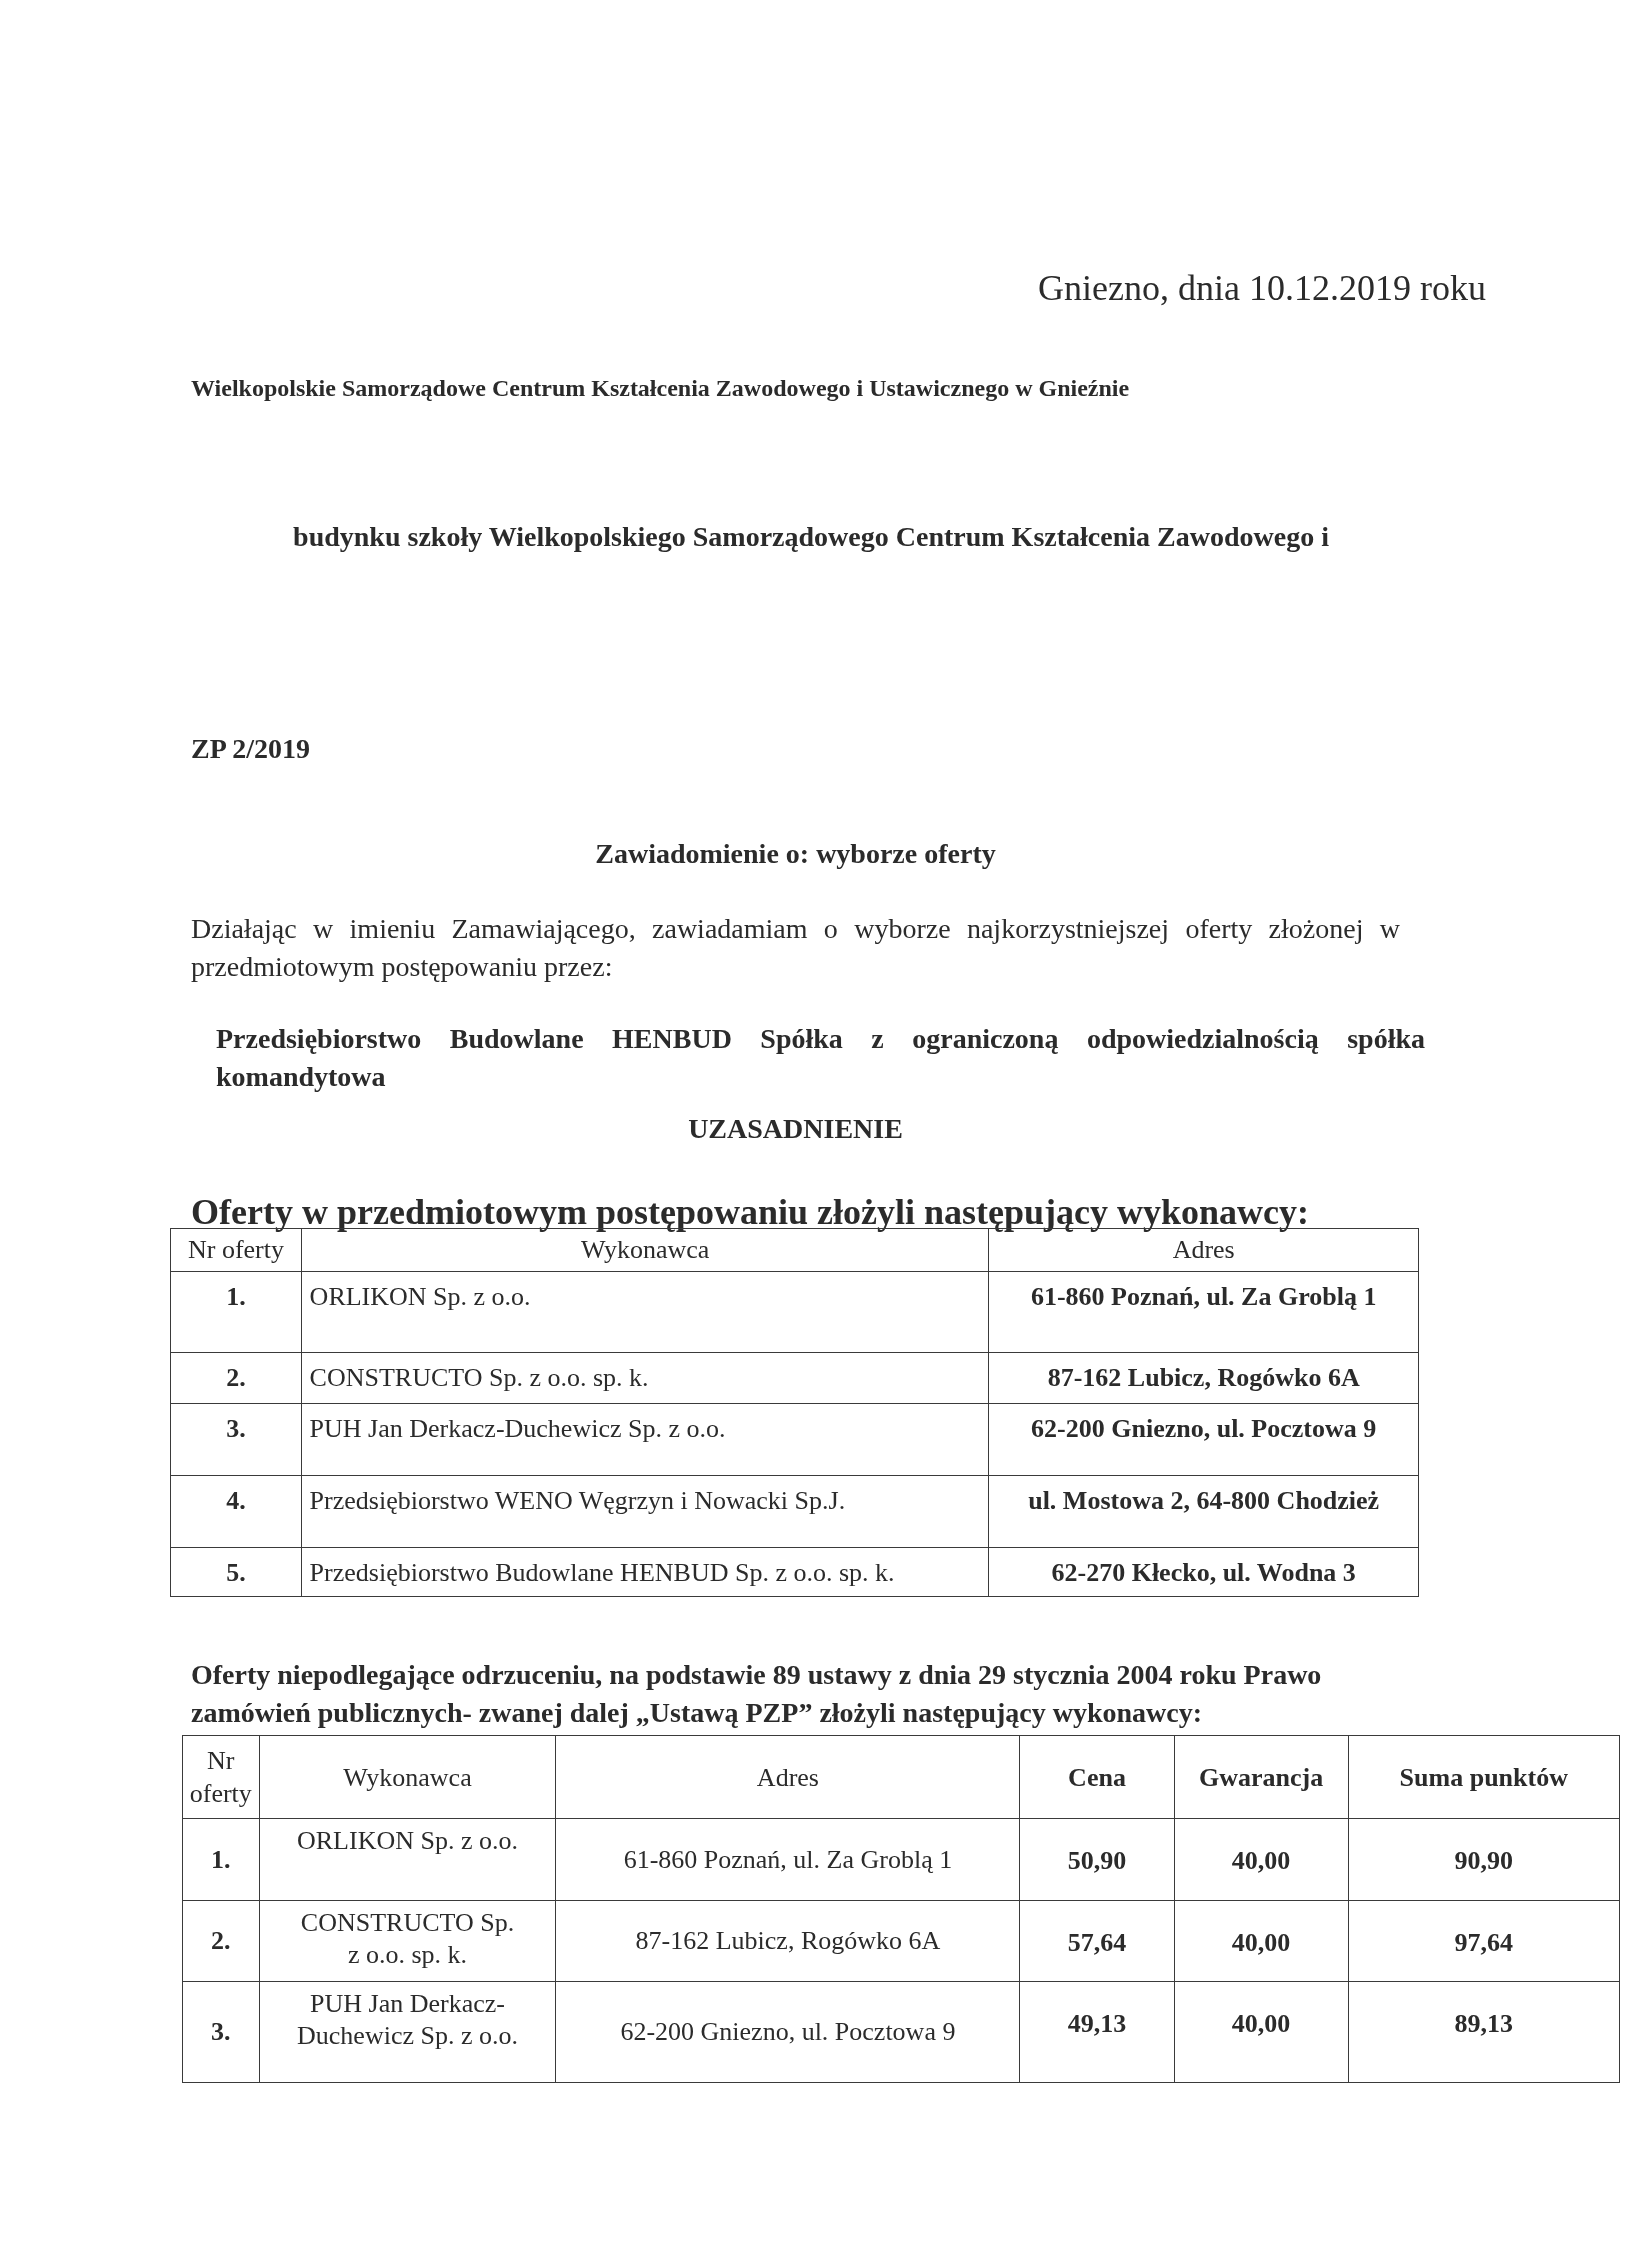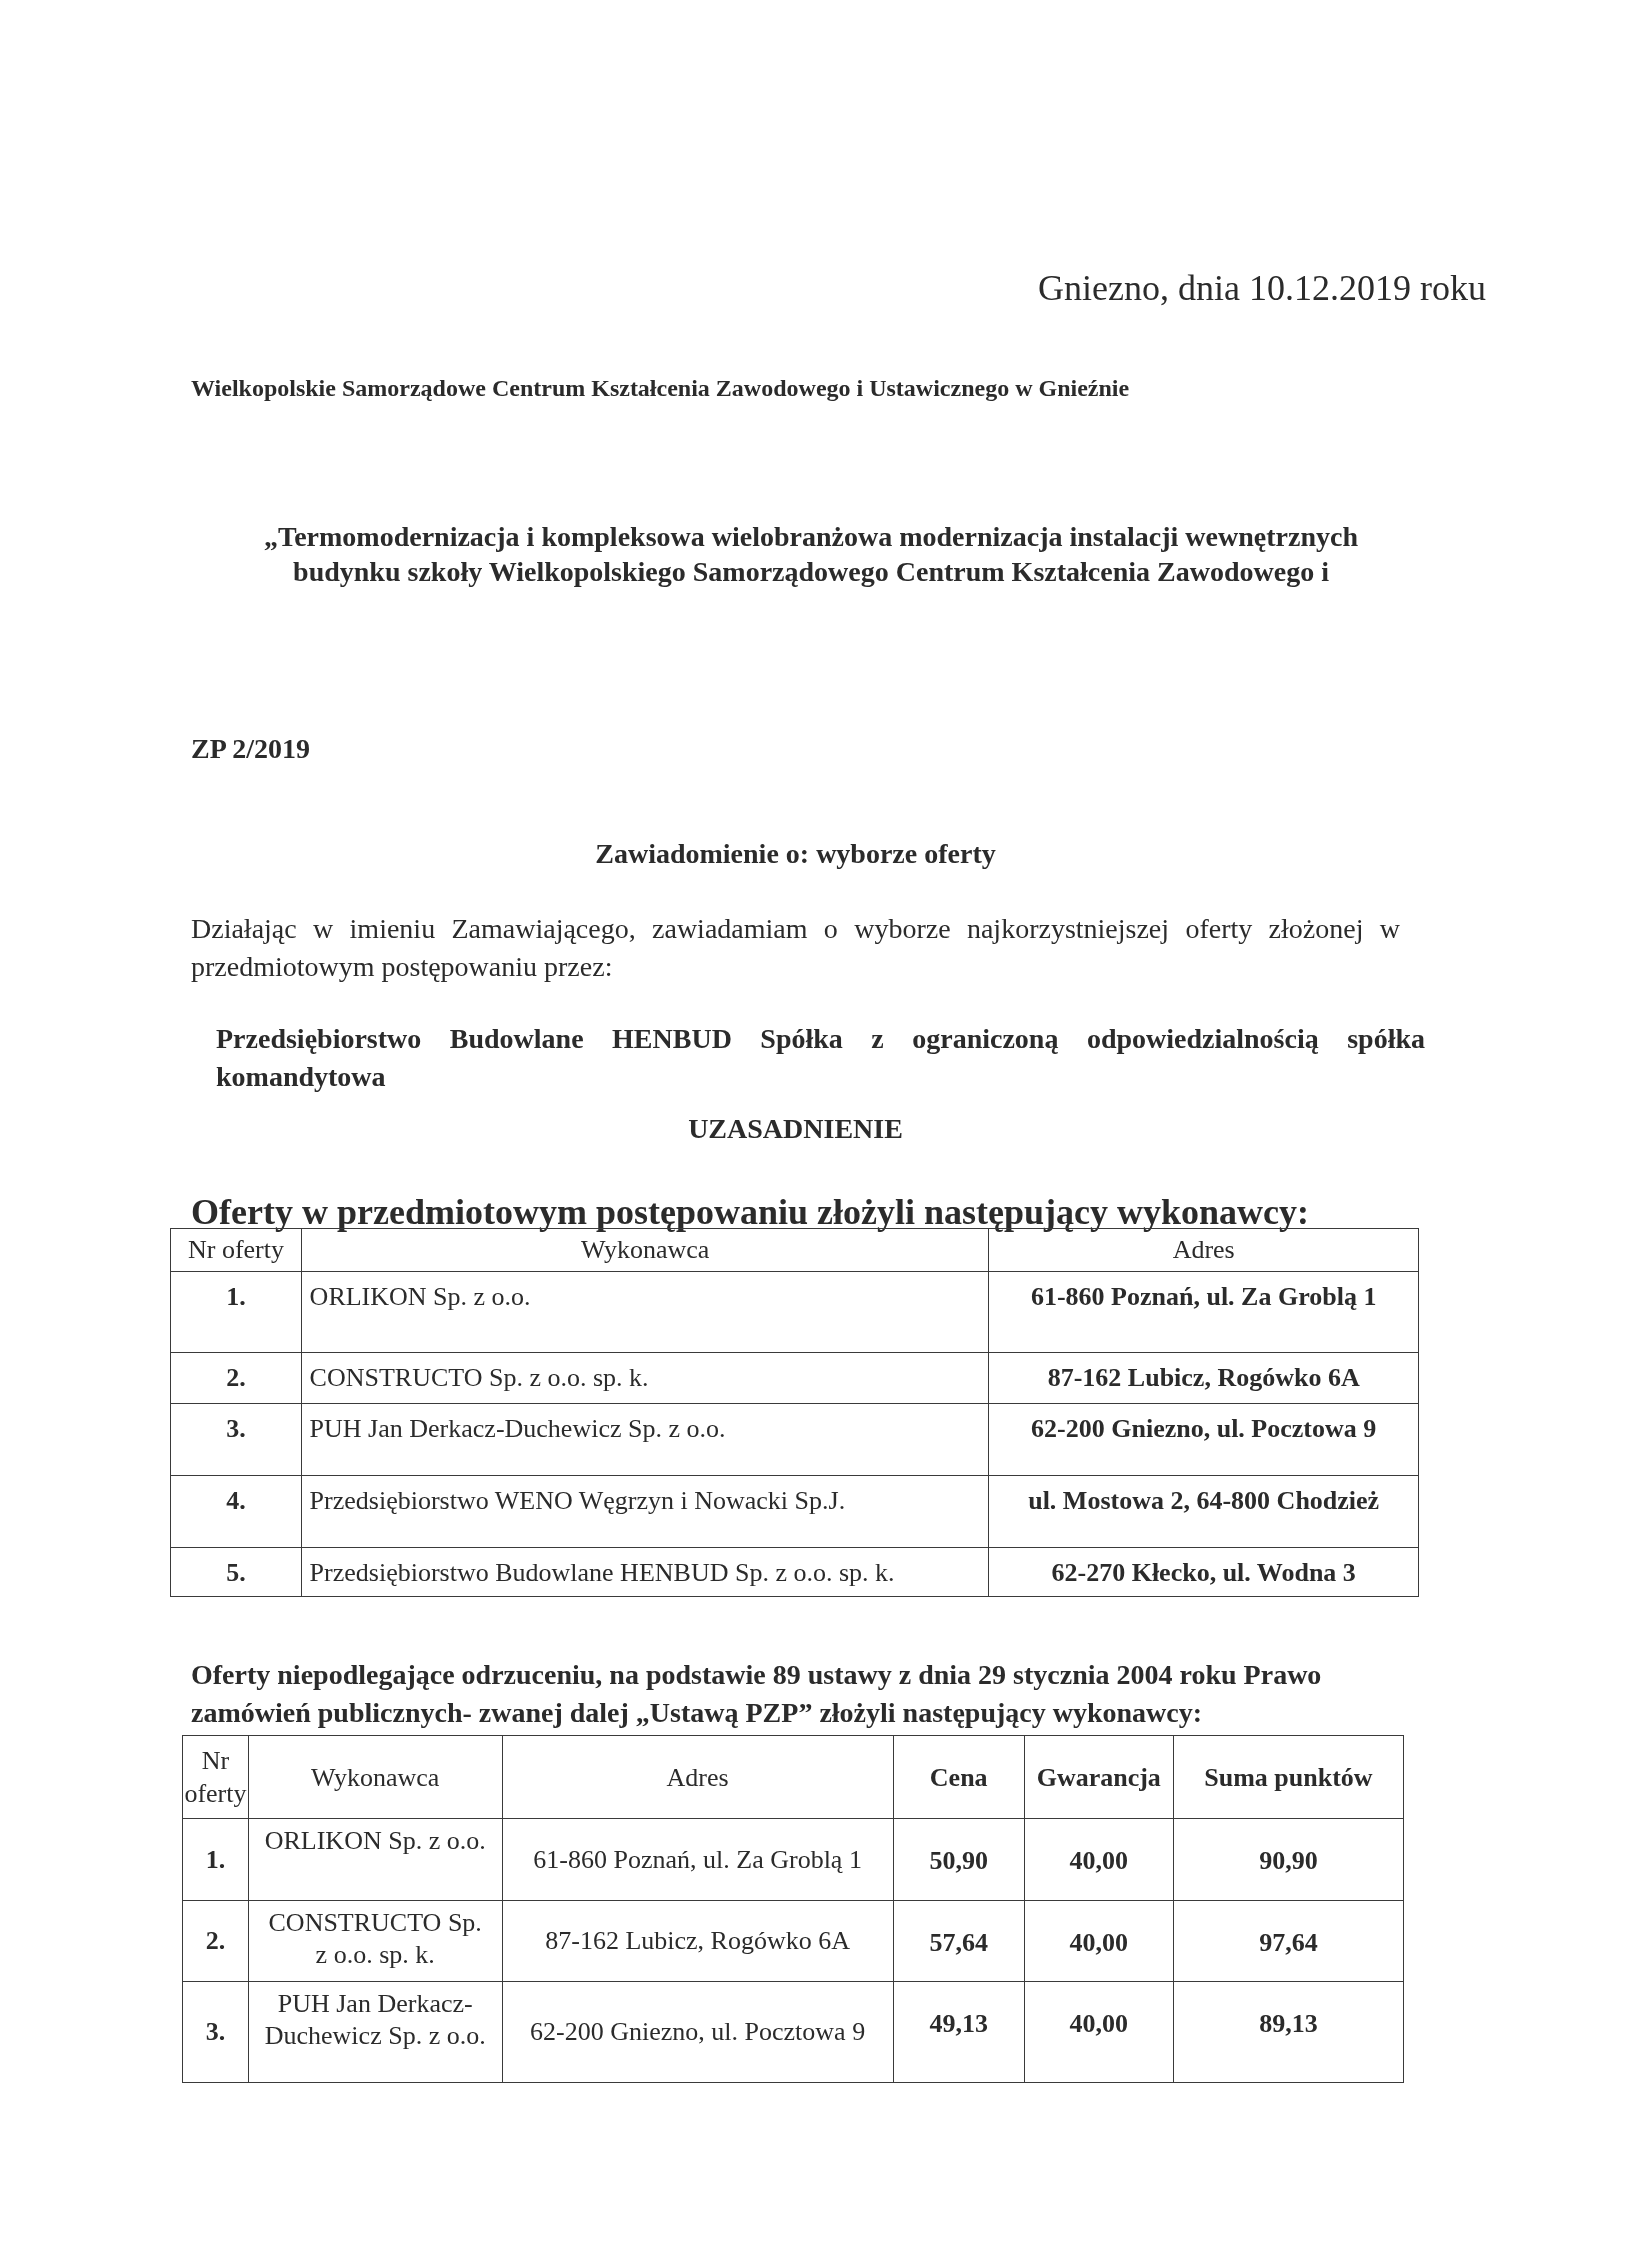--- a/index.html
+++ b/index.html
@@ -33,36 +33,35 @@
   td, th { border: 1.9px solid #3a3a3a; padding: 0; font-size: 26px; font-weight: bold; }
   th { font-weight: normal; }
 
   .t1 { left: 170px; top: 1228px; width: 1249px; }
   .t1 th { height: 42px; text-align: center; }
   .t1 td { vertical-align: top; padding-top: 9.7px; }
   .t1 td.num { text-align: center; }
   .t1 td.name { text-align: left; padding-left: 7.7px; font-weight: normal; }
   .t1 td.addr { text-align: center; }
 
-  .t2 { left: 182px; top: 1735px; width: 1222px; }
+  .t2 { left: 182px; top: 1735px; width: 1438px; }
   .t2 th { height: 82px; text-align: center; line-height: 33px; }
   .t2 th.bold { font-weight: bold; }
   .t2 td { text-align: center; vertical-align: top; padding-top: 26px; line-height: 32px; }
   .t2 td.num { vertical-align: middle; padding-top: 0; }
   .t2 td.name { font-weight: normal; padding-top: 5.8px; }
   .t2 td.addr { font-weight: normal; vertical-align: middle; padding-top: 0; }
 </style>
 </head>
 <body>
 
 <div class="abs date">Gniezno, dnia 10.12.2019 roku</div>
 <div class="abs institution">Wielkopolskie Samorządowe Centrum Kształcenia Zawodowego i Ustawicznego w Gnieźnie</div>
 
 <div class="abs project-title">
-  <div>„Termomodernizacja i kompleksowa wielobranżowa modernizacja instalacji wewnętrznych</div>
   <div>budynku szkoły Wielkopolskiego Samorządowego Centrum Kształcenia Zawodowego i</div>
 </div>
 
 <div class="abs case-no">ZP 2/2019</div>
 <div class="abs notice-title">Zawiadomienie o: wyborze oferty</div>
 <div class="abs para">Działając w imieniu Zamawiającego, zawiadamiam o wyborze najkorzystniejszej oferty złożonej w przedmiotowym postępowaniu przez:</div>
 <div class="abs winner">Przedsiębiorstwo Budowlane HENBUD Spółka z ograniczoną odpowiedzialnością spółka komandytowa</div>
 <div class="abs justification">UZASADNIENIE</div>
 
 <div class="abs t1-heading">Oferty w przedmiotowym postępowaniu złożyli następujący wykonawcy:</div>

